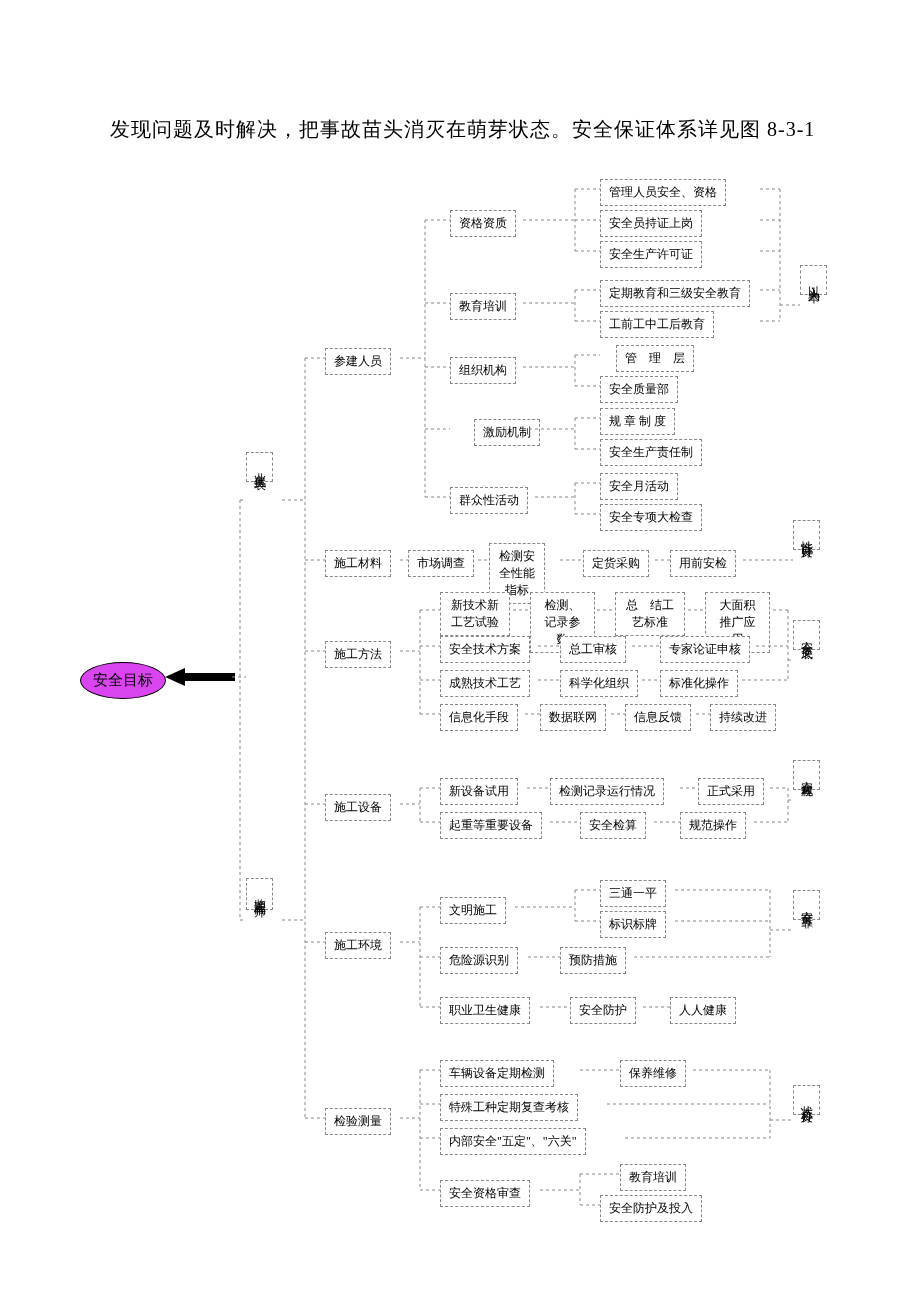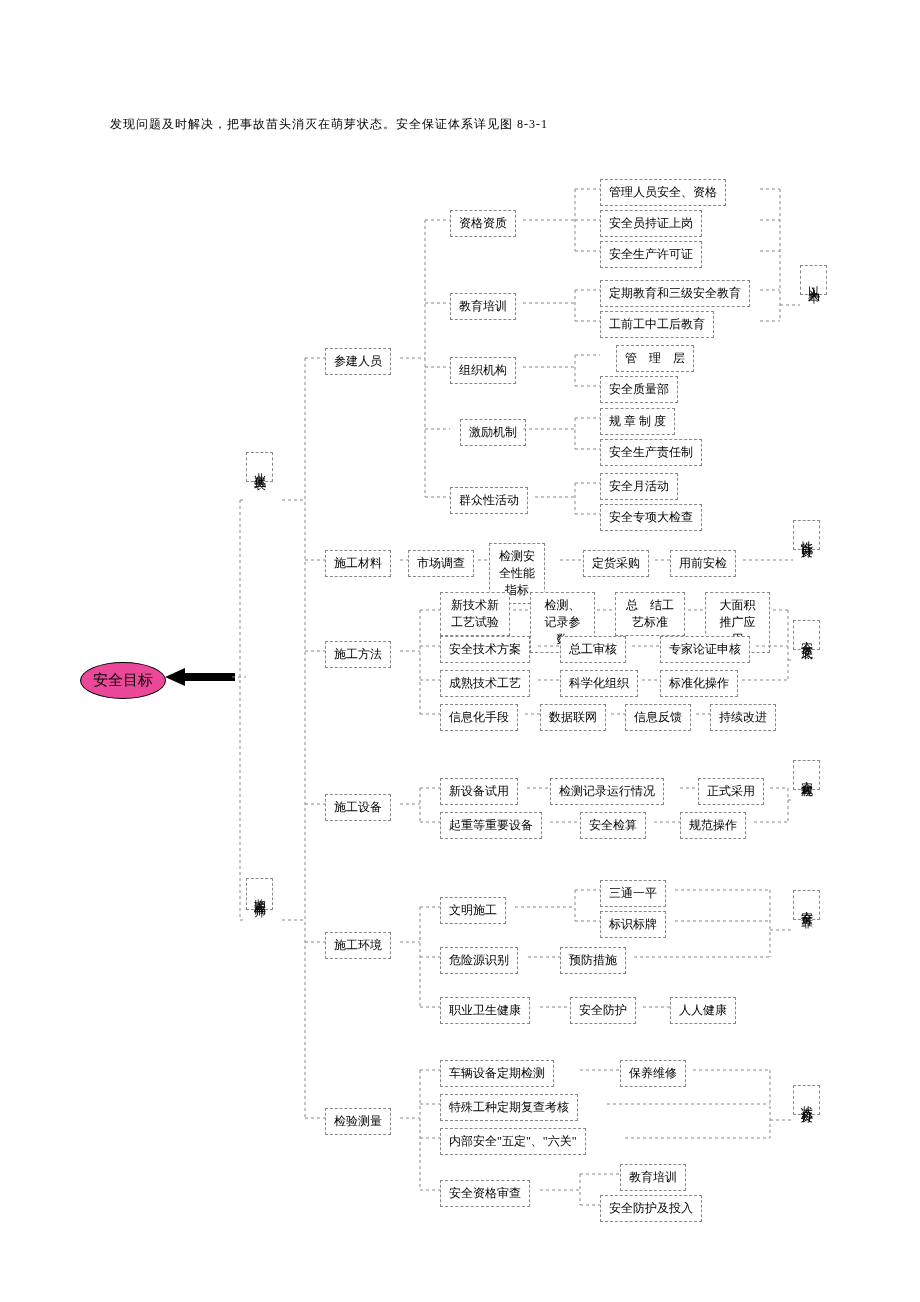--- a/index.html
+++ b/index.html
@@ -12,21 +12,21 @@
     background: #fff;
     width: 920px;
     height: 1302px;
     position: relative;
   }
   .title {
     position: absolute;
     top: 116px;
     left: 110px;
     right: 50px;
-    font-size: 12px;
+    font-size: 20px;
     letter-spacing: 1px;
   }
   .node {
     position: absolute;
     border: 1px dashed #888;
     background: #fff;
     padding: 4px 8px;
     font-size: 12px;
     text-align: center;
     white-space: nowrap;
@@ -36,21 +36,21 @@
     text-orientation: upright;
     letter-spacing: 2px;
     padding: 10px 4px;
   }
   .ellipse {
     position: absolute;
     border: 1px solid #000;
     border-radius: 50%;
     padding: 8px 12px;
     font-size: 15px;
-    background: #ec4899;
+    background: #d946ef;
     text-align: center;
   }
   svg.lines {
     position: absolute;
     top: 0; left: 0;
     width: 920px; height: 1302px;
     pointer-events: none;
   }
   svg.lines path, svg.lines line {
     fill: none;
@@ -83,21 +83,21 @@
 <div class="node" style="left:325px; top:348px;">参建人员</div>
 <div class="node" style="left:325px; top:550px;">施工材料</div>
 <div class="node" style="left:325px; top:641px;">施工方法</div>
 <div class="node" style="left:325px; top:794px;">施工设备</div>
 <div class="node" style="left:325px; top:932px;">施工环境</div>
 <div class="node" style="left:325px; top:1108px;">检验测量</div>
 
 <div class="node" style="left:450px; top:210px;">资格资质</div>
 <div class="node" style="left:450px; top:293px;">教育培训</div>
 <div class="node" style="left:450px; top:357px;">组织机构</div>
-<div class="node" style="left:460px; top:419px;">激励机制</div>
+<div class="node" style="left:474px; top:419px;">激励机制</div>
 <div class="node" style="left:450px; top:487px;">群众性活动</div>
 
 <div class="node" style="left:600px; top:179px;">管理人员安全、资格</div>
 <div class="node" style="left:600px; top:210px;">安全员持证上岗</div>
 <div class="node" style="left:600px; top:241px;">安全生产许可证</div>
 
 <div class="node" style="left:600px; top:280px;">定期教育和三级安全教育</div>
 <div class="node" style="left:600px; top:311px;">工前工中工后教育</div>
 
 <div class="node" style="left:600px; top:345px;margin-left:16px;">管　理　层</div>

